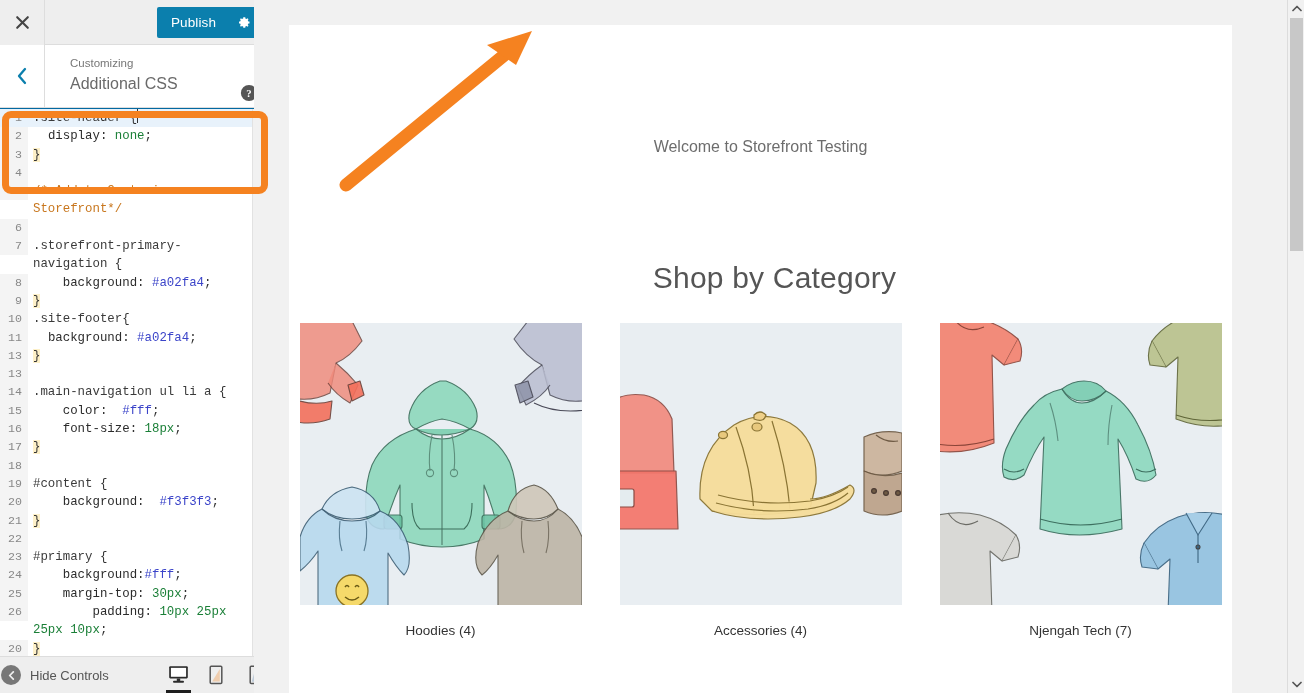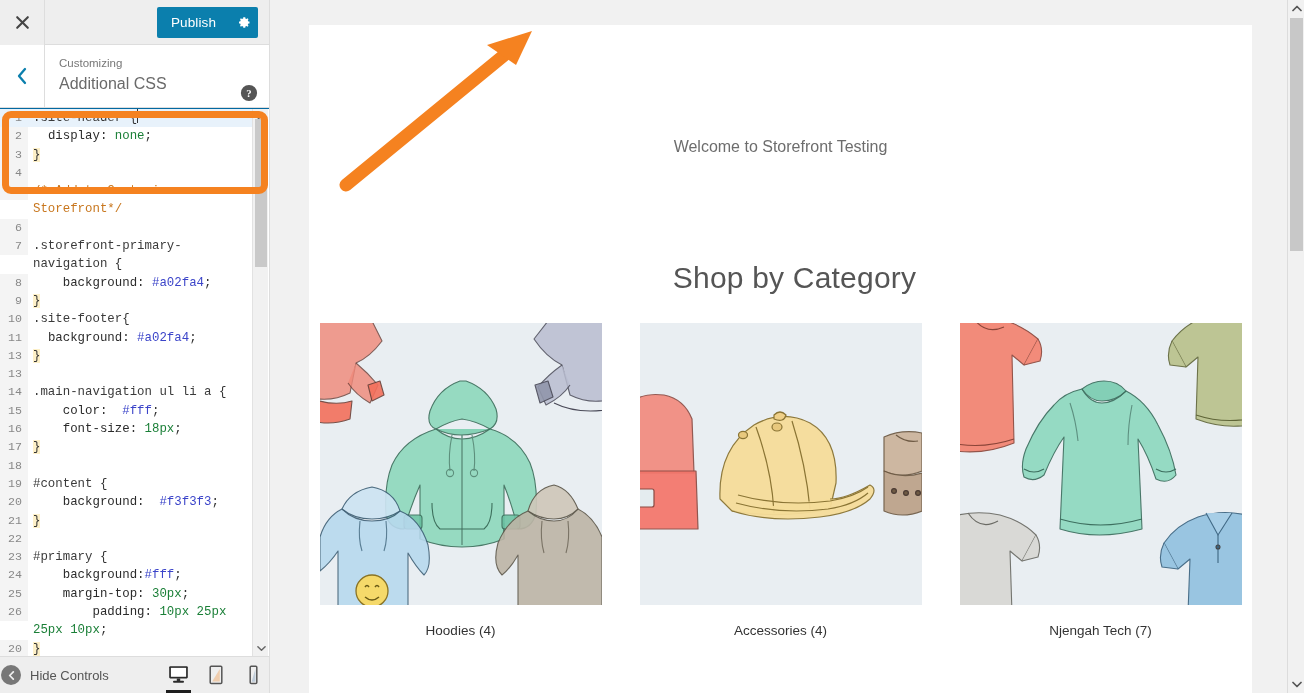--- a/index.html
+++ b/index.html
@@ -60,20 +60,21 @@
     cursor: pointer;
   }
 
   
   #cust-header {
     position: relative;
     height: 63px;
     background: #ffffff;
     border-bottom: 1px solid #dddddd;
     display: flex;
+    gap: 11px;
   }
   #back-btn {
     width: 45px;
     border-right: 1px solid #dddddd;
     display: flex; align-items: center; justify-content: center;
     cursor: pointer;
     background: #ffffff;
   }
   #header-titles {
     flex: 1;
@@ -227,21 +228,21 @@
     content: "";
     position: absolute;
     left: 6px; right: 6px; bottom: 0;
     height: 3px;
     background: #1e1e1e;
   }
 
   
   #preview-outer {
     position: absolute;
-    left: 274px; top: 0;
+    left: 254px; top: 0;
     width: 1017px; height: 693px;
     background: #f1f1f1;
     overflow: hidden;
   }
   #preview-frame {
     position: absolute;
     left: 35px; top: 25px;
     width: 943px; height: 668px;
     background: #ffffff;
   }

